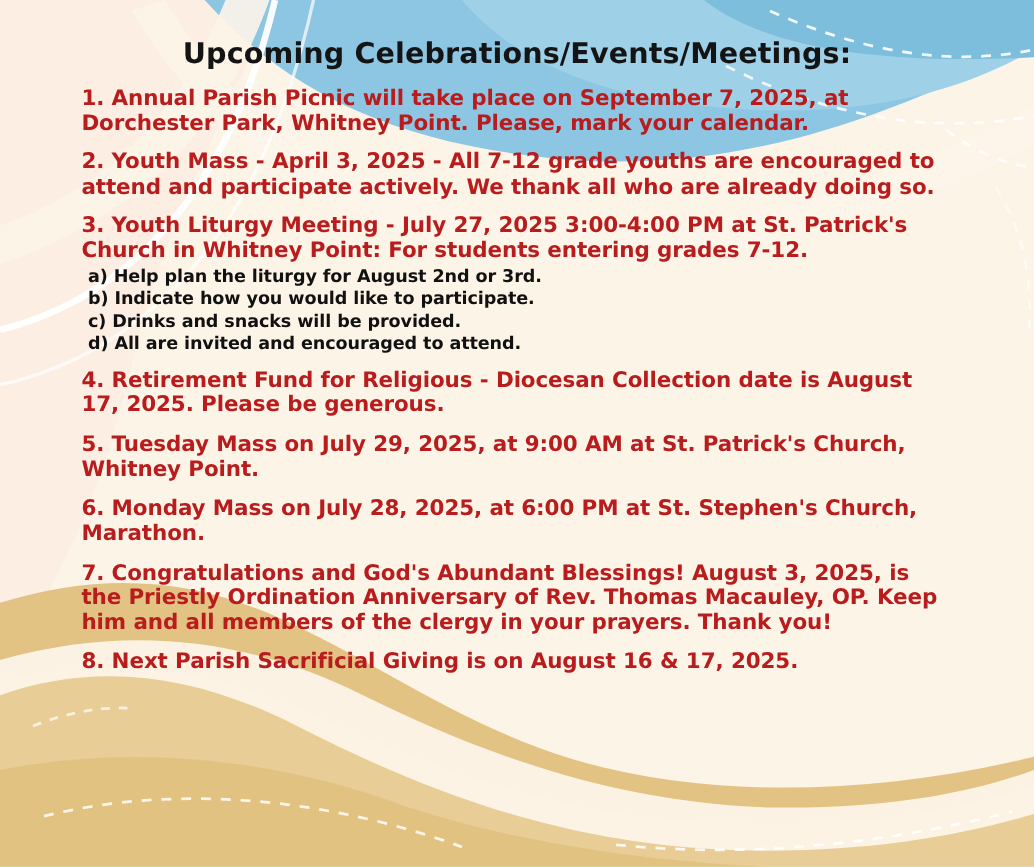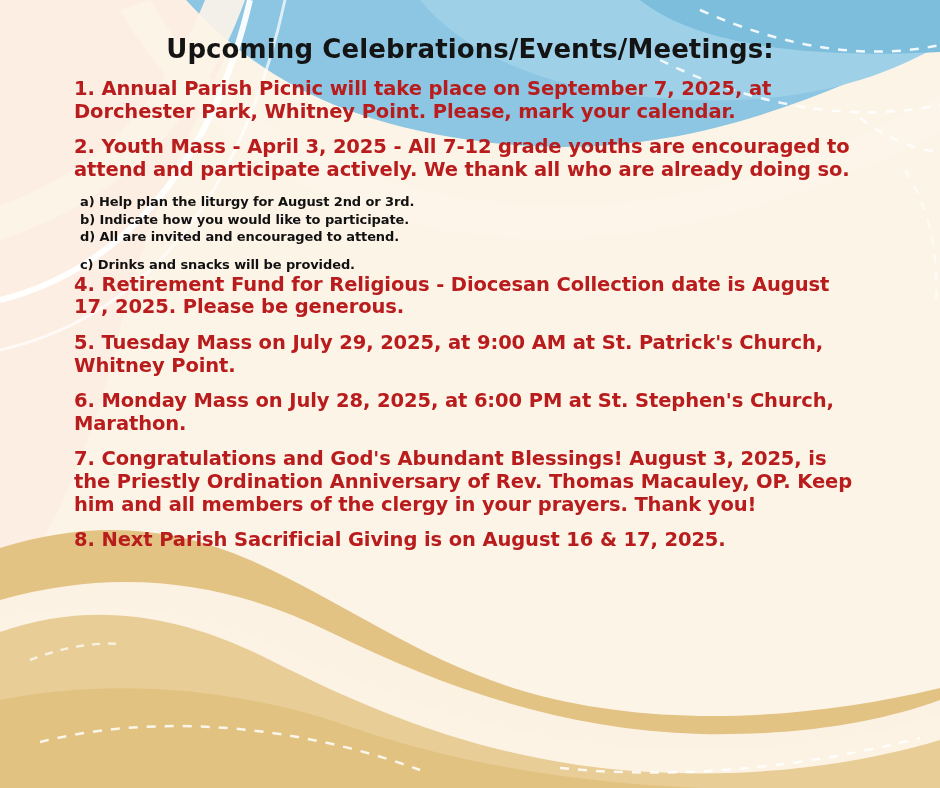--- a/index.html
+++ b/index.html
@@ -45,21 +45,21 @@
     font-weight: bold;
     color: #b91c1c;
     line-height: 1.16;
     margin: 0 0 13px 0;
     letter-spacing: -0.1px;
   }
   .item.tight {
     margin-bottom: 2px;
   }
   .sub {
-    font-size: 13px;
+    font-size: 16px;
     font-weight: bold;
     color: #111111;
     line-height: 1.16;
     margin: 0 0 2px 0;
     padding-left: 6px;
     letter-spacing: -0.1px;
   }
   .sub.last {
     margin-bottom: 13px;
   }
@@ -100,24 +100,25 @@
 
     <path d="M905,170 C930,210 938,250 936,300" stroke="#ffffff" stroke-width="2.5" fill="none" stroke-dasharray="9 9" opacity="0.5"></path>
   </svg>
 
   <div class="content">
     <h1 class="title">Upcoming Celebrations/Events/Meetings:</h1>
 
     <p class="item">1. Annual Parish Picnic will take place on September 7, 2025, at Dorchester Park, Whitney Point. Please, mark your calendar.</p>
     <p class="item">2. Youth Mass - April 3, 2025 - All 7-12 grade youths are encouraged to attend and participate actively. We thank all who are already doing so.</p>
 
+    <p class="item tight">3. Youth Liturgy Meeting - July 27, 2025 3:00-4:00 PM at St. Patrick's Church in Whitney Point: For students entering grades 7-12.</p>
     <p class="sub">a) Help plan the liturgy for August 2nd or 3rd.</p>
     <p class="sub">b) Indicate how you would like to participate.</p>
+    <p class="sub">c) Drinks and snacks will be provided.</p>
     <p class="sub last">d) All are invited and encouraged to attend.</p>
-    <p class="sub">c) Drinks and snacks will be provided.</p>
 
     <p class="item">4. Retirement Fund for Religious - Diocesan Collection date is August 17, 2025. Please be generous.</p>
     <p class="item">5. Tuesday Mass on July 29, 2025, at 9:00 AM at St. Patrick's Church, Whitney Point.</p>
     <p class="item">6. Monday Mass on July 28, 2025, at 6:00 PM at St. Stephen's Church, Marathon.</p>
     <p class="item">7. Congratulations and God's Abundant Blessings! August 3, 2025, is the Priestly Ordination Anniversary of Rev. Thomas Macauley, OP. Keep him and all members of the clergy in your prayers. Thank you!</p>
     <p class="item">8. Next Parish Sacrificial Giving is on August 16 &amp; 17, 2025.</p>
   </div>
 </div>
 
 </body></html>

